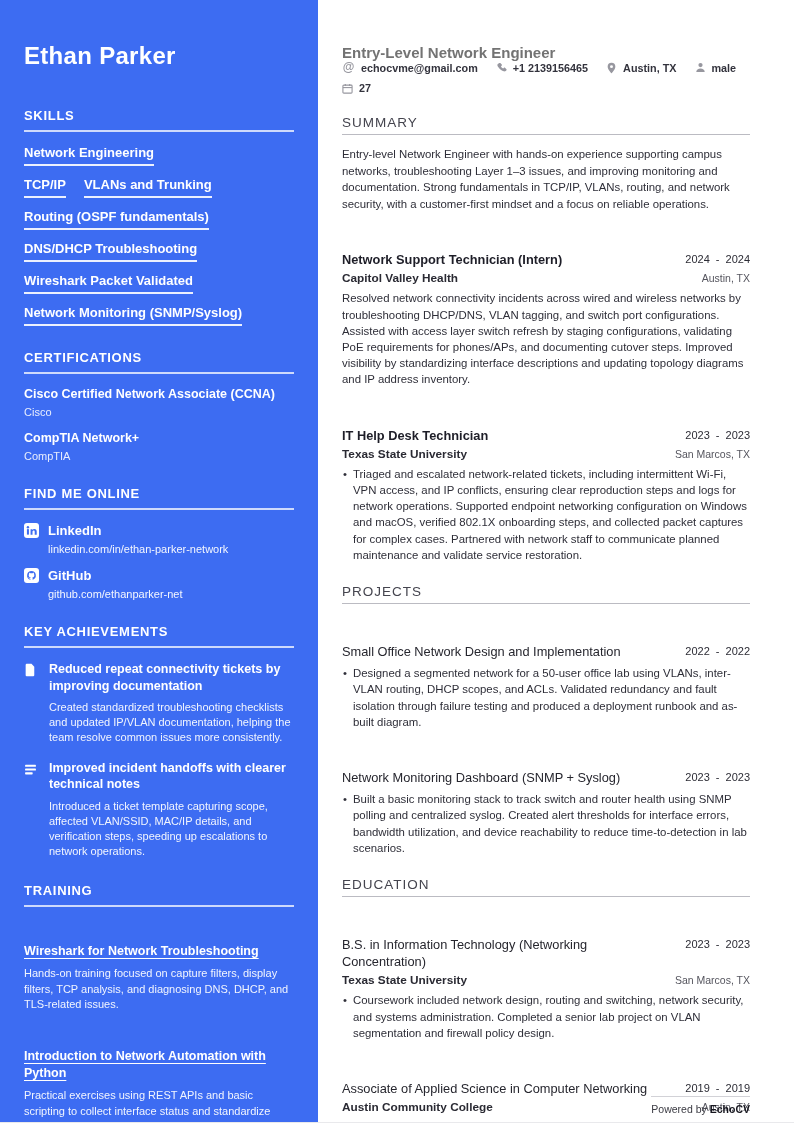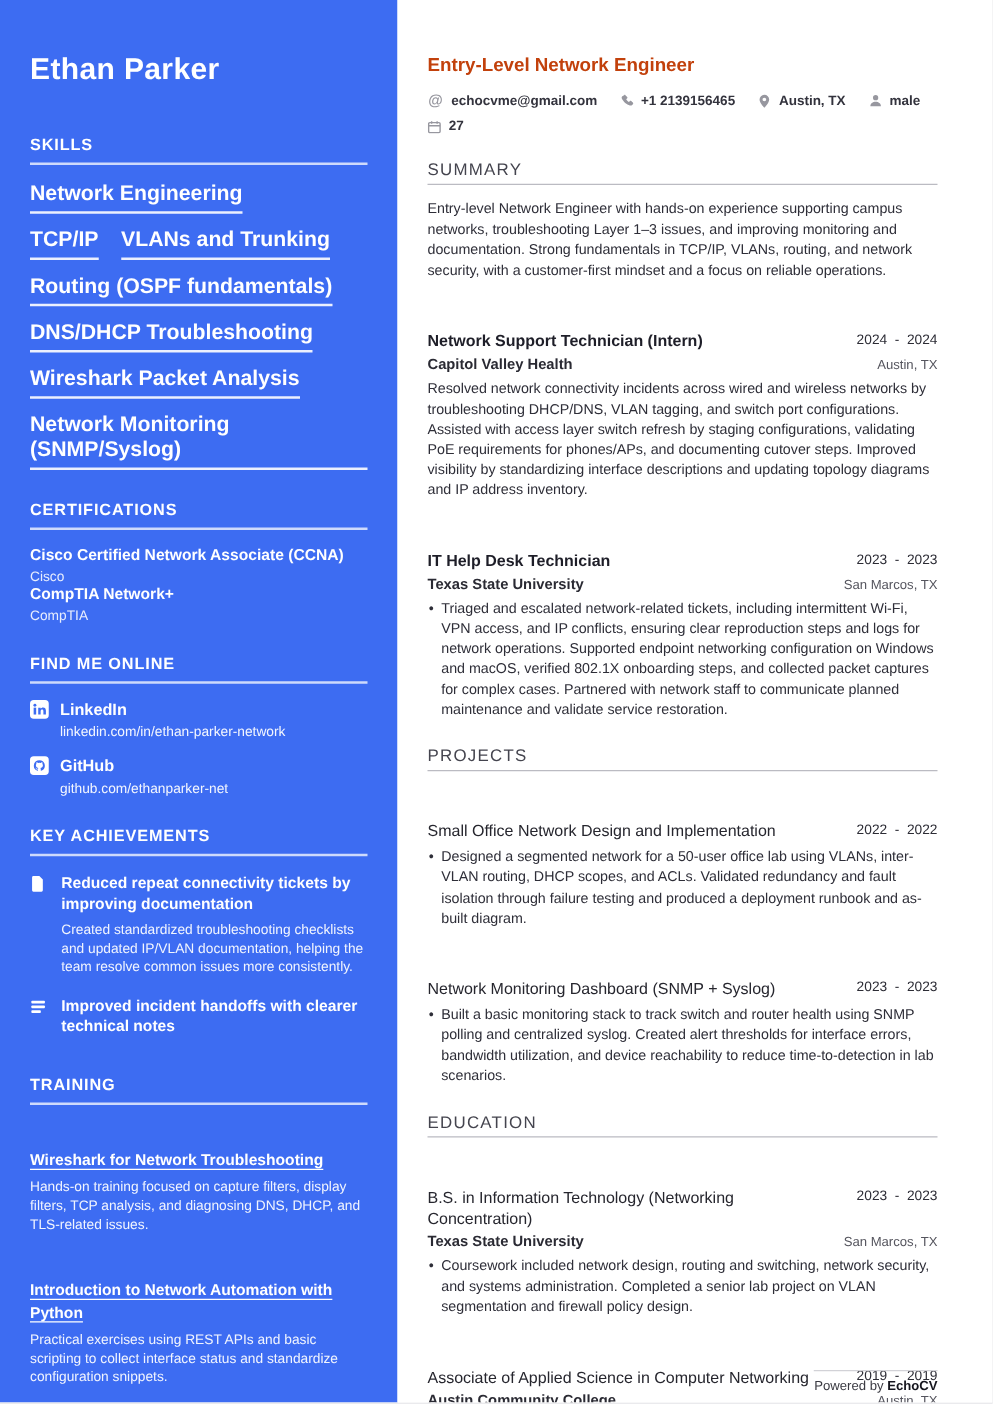--- a/index.html
+++ b/index.html
@@ -8,23 +8,23 @@
   .page { display: flex; width: 794px; height: 1122px; background: #ffffff; overflow: hidden; }
 
   
   .sidebar { width: 318px; flex-shrink: 0; background: #3D6CF2; color: #ffffff; padding: 42px 24px 24px 24px; overflow: hidden; }
   .sb-name { font-size: 24px; font-weight: bold; letter-spacing: 0.3px; margin-bottom: 38px; }
   .sb-section { margin-bottom: 24px; }
   .sb-heading { font-size: 13px; font-weight: bold; letter-spacing: 0.7px; border-bottom: 2px solid rgba(255,255,255,0.75); padding-bottom: 7px; margin-bottom: 13px; }
 
   .skill-row { display: flex; flex-wrap: wrap; gap: 11px 18px; margin-bottom: 11px; }
   .skill-row:last-child { margin-bottom: 0; }
-  .skill { font-size: 17px; font-weight: bold; padding-bottom: 4px; border-bottom: 2px solid rgba(255,255,255,0.9); }
-
-  .cert { }
+  .skill { font-size: 13px; font-weight: bold; padding-bottom: 4px; border-bottom: 2px solid rgba(255,255,255,0.9); }
+
+  .cert { margin-bottom: 13px; }
   .cert:last-child { margin-bottom: 0; }
   .cert-name { font-size: 12.5px; font-weight: bold; margin-bottom: 5px; }
   .cert-issuer { font-size: 11px; color: rgba(255,255,255,0.88); }
 
   .online-item { margin-bottom: 13px; }
   .online-item:last-child { margin-bottom: 0; }
   .online-head { display: flex; align-items: center; gap: 9px; font-size: 13px; font-weight: bold; }
   .badge-icon { width: 15px; height: 15px; background: #ffffff; border-radius: 3px; color: #3D6CF2; display: flex; align-items: center; justify-content: center; flex-shrink: 0; }
   .badge-icon svg { display: block; }
   .online-url { font-size: 11px; margin-left: 24px; margin-top: 5px; color: rgba(255,255,255,0.94); }
@@ -35,21 +35,21 @@
   .ach-title { font-size: 12.5px; font-weight: bold; line-height: 1.32; margin-bottom: 6px; }
   .ach-desc { font-size: 11px; line-height: 1.38; color: rgba(255,255,255,0.93); }
 
   .training-item { margin-bottom: 14px; margin-top: 36px; }
   .training-item:last-child { margin-bottom: 0; }
   .training-title { font-size: 12.5px; font-weight: bold; line-height: 1.38; margin-bottom: 6px; text-decoration: underline; text-underline-offset: 3px; }
   .training-desc { font-size: 11px; line-height: 1.38; color: rgba(255,255,255,0.93); }
 
   
   .main { flex: 1; background: #ffffff; padding: 44px 44px 24px 24px; position: relative; overflow: hidden; }
-  .job-title { font-size: 15px; font-weight: bold; color: #c2410c; margin-bottom: 13px; }
+  .job-title { font-size: 15px; font-weight: bold; color: #737373; margin-bottom: 0; }
 
   .contact-row { display: flex; flex-wrap: wrap; gap: 18px; margin-bottom: 8px; align-items: center; }
   .contact-item { display: flex; align-items: center; gap: 6px; font-size: 10.8px; font-weight: bold; color: #33333D; }
   .c-icon { color: #97979F; display: inline-flex; align-items: center; }
   .c-icon svg { display: block; }
 
   .m-section { margin-top: 21px; }
   .m-heading { font-size: 13.5px; font-weight: normal; color: #44444E; letter-spacing: 1px; border-bottom: 1px solid #BBBBC2; padding-bottom: 4px; margin-bottom: 11px; }
 
   .m-text { font-size: 11.4px; line-height: 1.45; color: #2E2E38; }
@@ -89,21 +89,21 @@
         <span class="skill">TCP/IP</span>
         <span class="skill">VLANs and Trunking</span>
       </div>
       <div class="skill-row">
         <span class="skill">Routing (OSPF fundamentals)</span>
       </div>
       <div class="skill-row">
         <span class="skill">DNS/DHCP Troubleshooting</span>
       </div>
       <div class="skill-row">
-        <span class="skill">Wireshark Packet Analysis</span>
+        <span class="skill">Wireshark Packet Validated</span>
       </div>
       <div class="skill-row">
         <span class="skill">Network Monitoring (SNMP/Syslog)</span>
       </div>
     </section>
 
     <section class="sb-section">
       <div class="sb-heading">CERTIFICATIONS</div>
       <div class="cert">
         <div class="cert-name">Cisco Certified Network Associate (CCNA)</div>
@@ -159,20 +159,21 @@
       <div class="ach">
         <span class="ach-icon">
           <svg width="13" height="13" viewBox="0 0 12 12">
               <rect x="1" y="1.5" width="10" height="2" rx="0.6" fill="#ffffff"></rect>
               <rect x="1" y="5" width="10" height="2" rx="0.6" fill="#ffffff"></rect>
               <rect x="1" y="8.5" width="7" height="2" rx="0.6" fill="#ffffff"></rect>
             </svg>
         </span>
         <div>
           <div class="ach-title">Improved incident handoffs with clearer technical notes</div>
+          <div class="ach-desc">Introduced a ticket template capturing scope, affected VLAN/SSID, MAC/IP details, and verification steps, speeding up escalations to network operations.</div>
         </div>
       </div>
     </section>
 
     <section class="sb-section">
       <div class="sb-heading">TRAINING</div>
       <div class="training-item">
         <div class="training-title">Wireshark for Network Troubleshooting</div>
         <div class="training-desc">Hands-on training focused on capture filters, display filters, TCP analysis, and diagnosing DNS, DHCP, and TLS-related issues.</div>
       </div>

